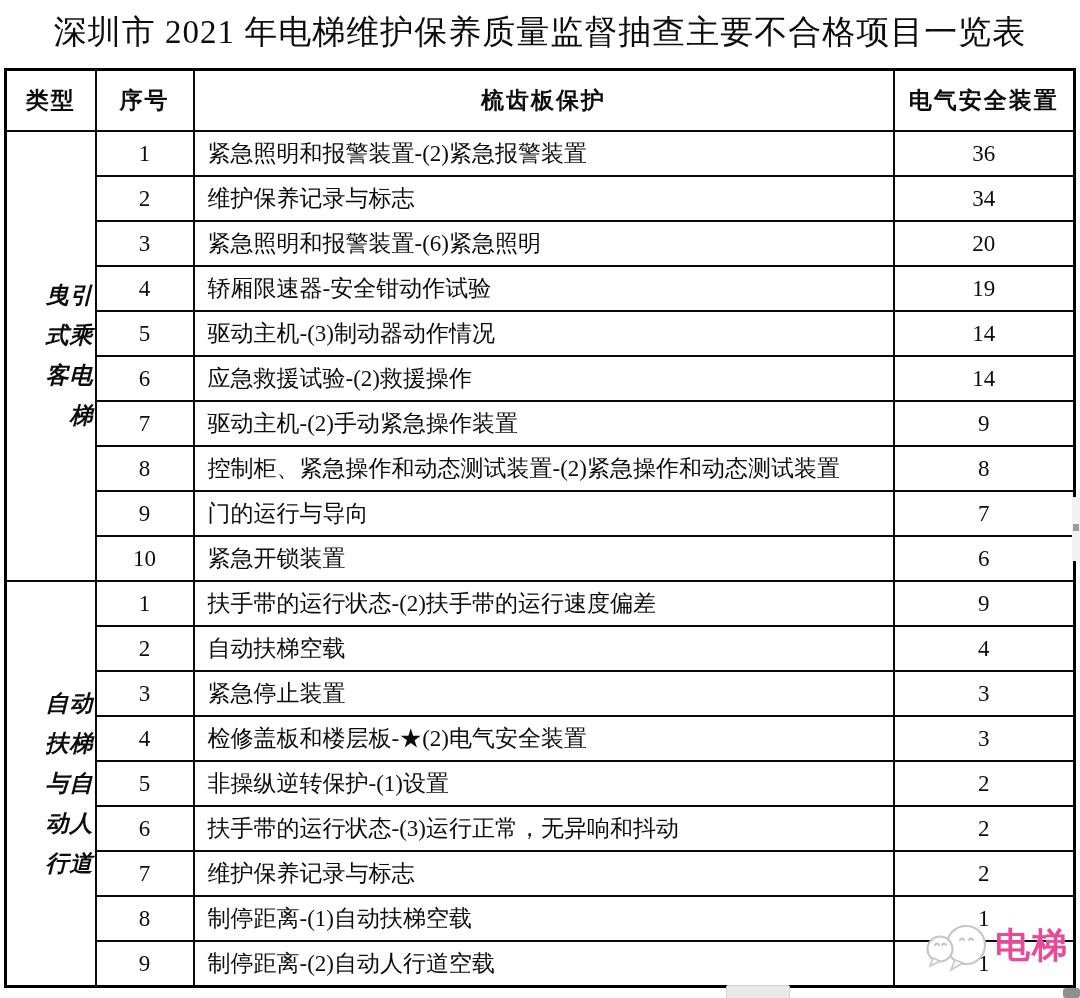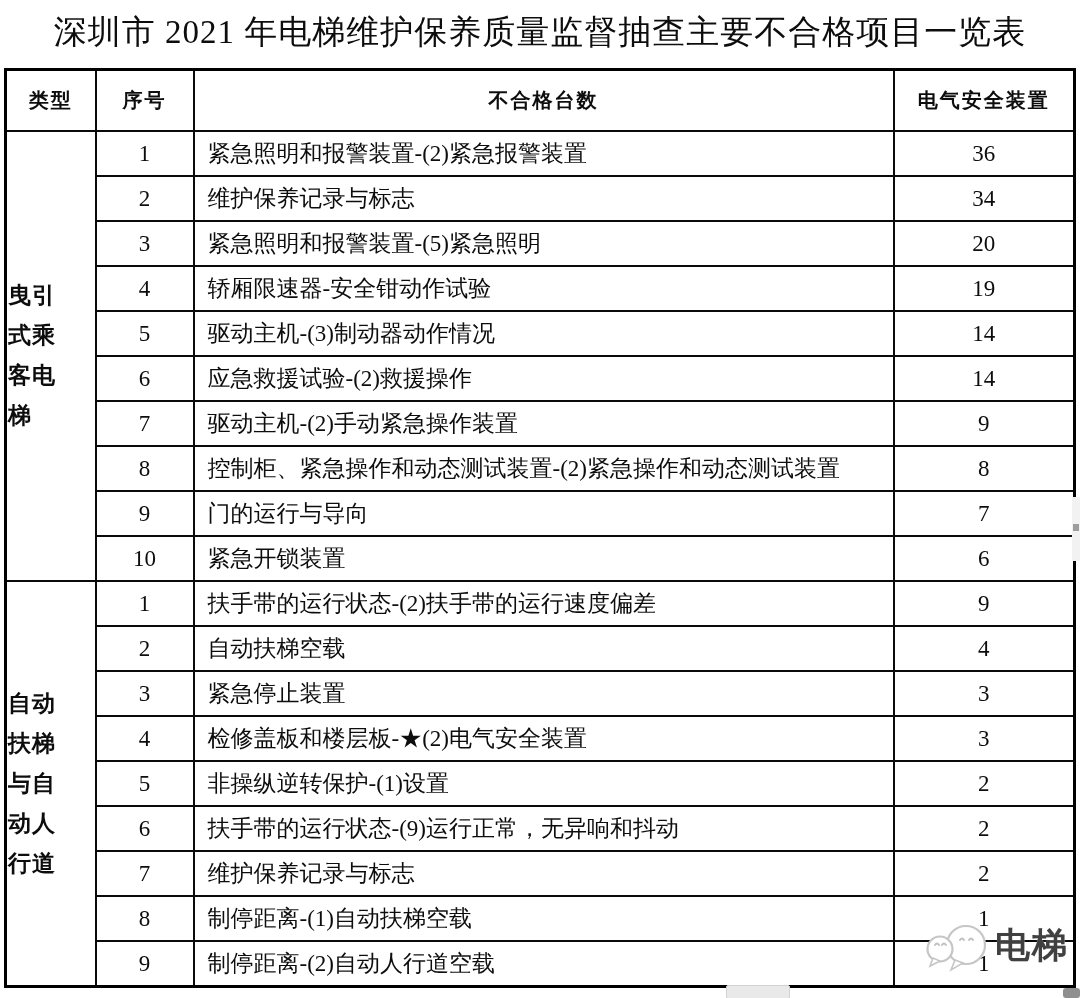--- a/index.html
+++ b/index.html
@@ -15,41 +15,42 @@
     white-space:nowrap;
   }
 
   table.main{
     position:absolute;left:4px;top:68px;width:1069px;
     border-collapse:collapse;table-layout:fixed;
     border:3px solid #000;
   }
   table.main th, table.main td{border:2px solid #0a0a0a;overflow:hidden;}
   table.main th{
-    height:57px;font-size:20px;font-weight:bold;letter-spacing:2px;
+    height:57px;font-size:23px;font-weight:bold;letter-spacing:2px;
     text-align:center;background:#ffffff;
   }
   table.main td{height:41px;font-size:23px;background:#ffffff;}
   col.c1{width:90px;} col.c2{width:98px;} col.c3{width:700px;} col.c4{width:181px;}
 
   td.c-no, td.c-cnt{text-align:center;}
   td.c-item{text-align:left;padding:0 8px 0 13px;white-space:nowrap;margin-top:24px;}
   td.c-type{
-    font-weight:bold;font-size:26px;text-align:left;vertical-align:middle;
+    font-weight:bold;font-size:26px;text-align:right;vertical-align:middle;
     letter-spacing:1px;
+    font-style:italic;
   }
   .type-lines span{display:block;line-height:40px;}
 
   
   .watermark{
     position:absolute;left:925px;top:912px;width:150px;height:66px;
     display:flex;align-items:center;z-index:5;pointer-events:none;
   }
   .wm-text{
-    font-size:35px;color:#404040;font-weight:bold;letter-spacing:2px;
+    font-size:35px;color:#ec4899;font-weight:bold;letter-spacing:2px;
     text-shadow:0 0 1px #dcdcdc;margin-left:4px;
   }
 
   
   .v-scroll{
     position:absolute;left:1072px;top:497px;width:8px;height:64px;
     background:#f2f2f2;z-index:6;
   }
   .v-scroll .thumb{
     position:absolute;left:1px;top:27px;width:6px;height:7px;background:#9d9d9d;
@@ -74,21 +75,21 @@
     <colgroup>
         <col class="c1">
         <col class="c2">
         <col class="c3">
         <col class="c4">
       </colgroup>
     <thead>
       <tr>
         <th>类型</th>
         <th>序号</th>
-        <th>不合格台数</th>
+        <th>梳齿板保护</th>
         <th>电气安全装置</th>
       </tr>
     </thead>
     <tbody>
 
       <tr>
         <td class="c-type" rowspan="10">
           <div class="type-lines">
             <span>曳引</span>
             <span>式乘</span>
@@ -100,21 +101,21 @@
         <td class="c-item">紧急照明和报警装置-(2)紧急报警装置</td>
         <td class="c-cnt">36</td>
       </tr>
       <tr>
         <td class="c-no">2</td>
         <td class="c-item">维护保养记录与标志</td>
         <td class="c-cnt">34</td>
       </tr>
       <tr>
         <td class="c-no">3</td>
-        <td class="c-item">紧急照明和报警装置-(5)紧急照明</td>
+        <td class="c-item">紧急照明和报警装置-(6)紧急照明</td>
         <td class="c-cnt">20</td>
       </tr>
       <tr>
         <td class="c-no">4</td>
         <td class="c-item">轿厢限速器-安全钳动作试验</td>
         <td class="c-cnt">19</td>
       </tr>
       <tr>
         <td class="c-no">5</td>
         <td class="c-item">驱动主机-(3)制动器动作情况</td>
@@ -175,21 +176,21 @@
         <td class="c-item">检修盖板和楼层板-★(2)电气安全装置</td>
         <td class="c-cnt">3</td>
       </tr>
       <tr>
         <td class="c-no">5</td>
         <td class="c-item">非操纵逆转保护-(1)设置</td>
         <td class="c-cnt">2</td>
       </tr>
       <tr>
         <td class="c-no">6</td>
-        <td class="c-item">扶手带的运行状态-(9)运行正常，无异响和抖动</td>
+        <td class="c-item">扶手带的运行状态-(3)运行正常，无异响和抖动</td>
         <td class="c-cnt">2</td>
       </tr>
       <tr>
         <td class="c-no">7</td>
         <td class="c-item">维护保养记录与标志</td>
         <td class="c-cnt">2</td>
       </tr>
       <tr>
         <td class="c-no">8</td>
         <td class="c-item">制停距离-(1)自动扶梯空载</td>

